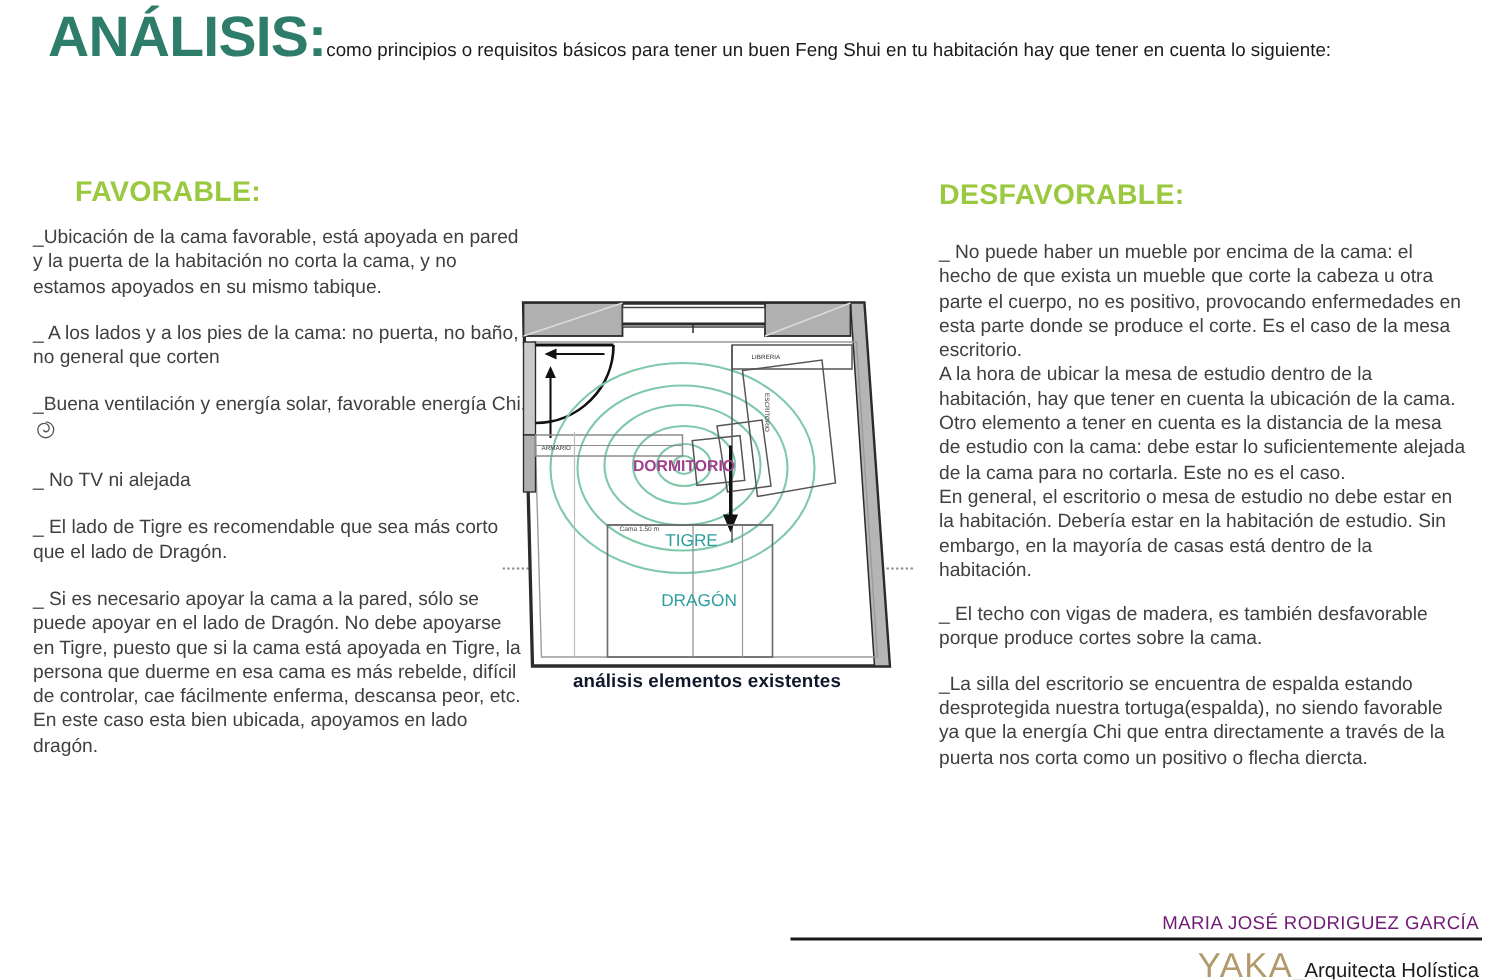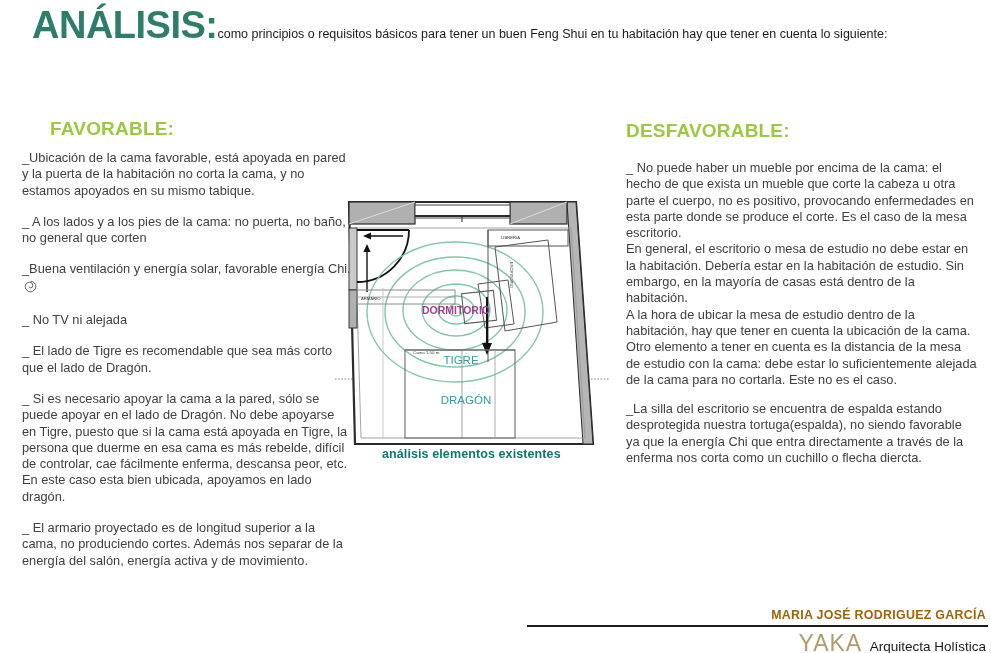--- a/index.html
+++ b/index.html
@@ -99,21 +99,21 @@
     left: 335px; top: 192px;
     width: 275px;
     height: 270px;
     text-decoration: underline;
   }
   #plan-caption {
     position: absolute;
     left: 382px; top: 447px;
     font-size: 12.5px;
     font-weight: bold;
-    color: #0f766e;
+    color: #0f172a;
     letter-spacing: 0.1px;
   }
 
   
   #footer {
     position: absolute;
     left: 0; top: 600px;
     width: 1000px;
     height: 53px;
   }
@@ -121,23 +121,23 @@
     position: absolute;
     left: 527px; top: 25px;
     width: 461px;
     height: 2px;
     background: #1a1a1a;
   }
   #footer-name {
     position: absolute;
     right: 14px; top: 8px;
     font-size: 12.4px;
-    font-weight: bold;
+    font-weight: normal;
     letter-spacing: 0.3px;
-    color: #a16207;
+    color: #701a75;
   }
   #footer-brand {
     position: absolute;
     right: 14px; top: 30px;
     white-space: nowrap;
   }
   #yaka {
     font-size: 23px;
     color: #b39a6b;
     letter-spacing: 1px;
@@ -164,31 +164,31 @@
   <p class="para">_Ubicación de la cama favorable, está apoyada en pared y la puerta de la habitación no corta la cama, y no estamos apoyados en su mismo tabique.</p>
   <p class="para">_ A los lados y a los pies de la cama: no puerta, no baño, no general que corten</p>
   <p class="para">
     <span>_Buena ventilación y energía solar, favorable energía Chi.</span><span class="chi-icon"><svg width="13" height="13" viewBox="0 0 13 13">
           <path d="M6.5 1.2a5.3 5.3 0 1 1-5.3 5.3 4.3 4.3 0 0 1 4.3-4.3 3.3 3.3 0 0 1 3.3 3.3 2.3 2.3 0 0 1-2.3 2.3 1.3 1.3 0 0 1-1.3-1.3" fill="none" stroke="#555" stroke-width="0.9"></path>
         </svg></span>
   </p>
   <p class="para">_ No TV ni alejada</p>
   <p class="para">_ El lado de Tigre es recomendable que sea más corto que el lado de Dragón.</p>
   <p class="para">_ Si es necesario apoyar la cama a la pared, sólo se puede apoyar en el lado de Dragón. No debe apoyarse en Tigre, puesto que si la cama está apoyada en Tigre, la persona que duerme en esa cama es más rebelde, difícil de controlar, cae fácilmente enferma, descansa peor, etc. En este caso esta bien ubicada, apoyamos en lado dragón.</p>
-  <p class="para">_ El armario proyectado es de longitud superior a la cama, no produciendo cortes. Además nos separar de la energía del salón, energía activa y de movimiento.</p>
 </div>
 
 <div id="right-col">
   <div class="col-head">DESFAVORABLE:</div>
   <div class="para-block">
     <p class="para">_ No puede haber un mueble por encima de la cama: el hecho de que exista un mueble que corte la cabeza u otra parte el cuerpo, no es positivo, provocando enfermedades en esta parte donde se produce el corte. Es el caso de la mesa escritorio.</p>
+    <p class="para"> A la hora de ubicar la mesa de estudio dentro de la habitación, hay que tener en cuenta la ubicación de la cama. Otro elemento a tener en cuenta es la distancia de la mesa de estudio con la cama: debe estar lo suficientemente alejada de la cama para no cortarla. Este no es el caso.</p>
     <p class="para"> En general, el escritorio o mesa de estudio no debe estar en la habitación. Debería estar en la habitación de estudio. Sin embargo, en la mayoría de casas está dentro de la habitación.</p>
-    <p class="para"> A la hora de ubicar la mesa de estudio dentro de la habitación, hay que tener en cuenta la ubicación de la cama. Otro elemento a tener en cuenta es la distancia de la mesa de estudio con la cama: debe estar lo suficientemente alejada de la cama para no cortarla. Este no es el caso.</p>
   </div>
-  <p class="para">_La silla del escritorio se encuentra de espalda estando desprotegida nuestra tortuga(espalda), no siendo favorable ya que la energía Chi que entra directamente a través de la enferma nos corta como un cuchillo o flecha diercta.</p>
+  <p class="para">_ El techo con vigas de madera, es también desfavorable porque produce cortes sobre la cama.</p>
+  <p class="para">_La silla del escritorio se encuentra de espalda estando desprotegida nuestra tortuga(espalda), no siendo favorable ya que la energía Chi que entra directamente a través de la puerta nos corta como un positivo o flecha diercta.</p>
 </div>
 
 <div id="plan-wrap">
   <svg width="275" height="270" viewBox="0 0 275 270">
 
     <line x1="0" y1="187" x2="275" y2="187" stroke="#8a8a8a" stroke-width="1.2" stroke-dasharray="1.6 1.6"></line>
 
     <g>
       <path d="M14 10 L241 10 L258 252 L20 252 Z" fill="#ffffff" stroke="#2b2b2b" stroke-width="2.2"></path>
 

